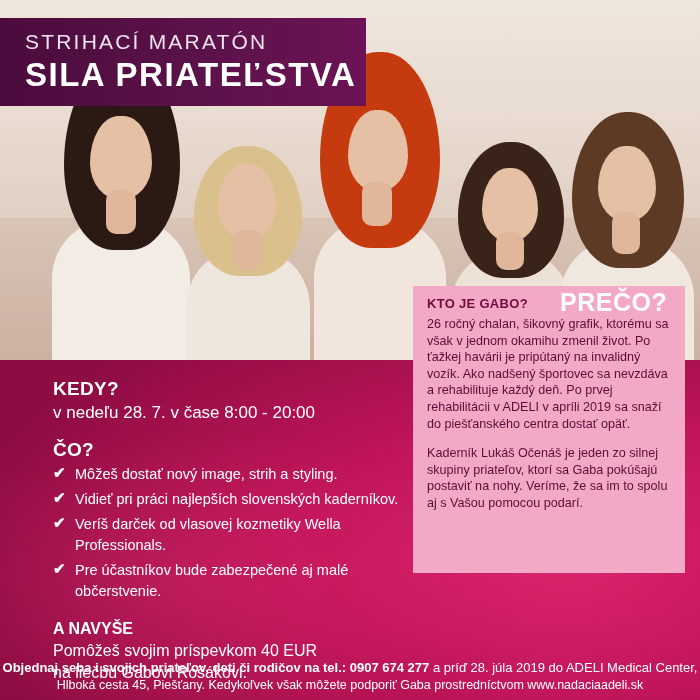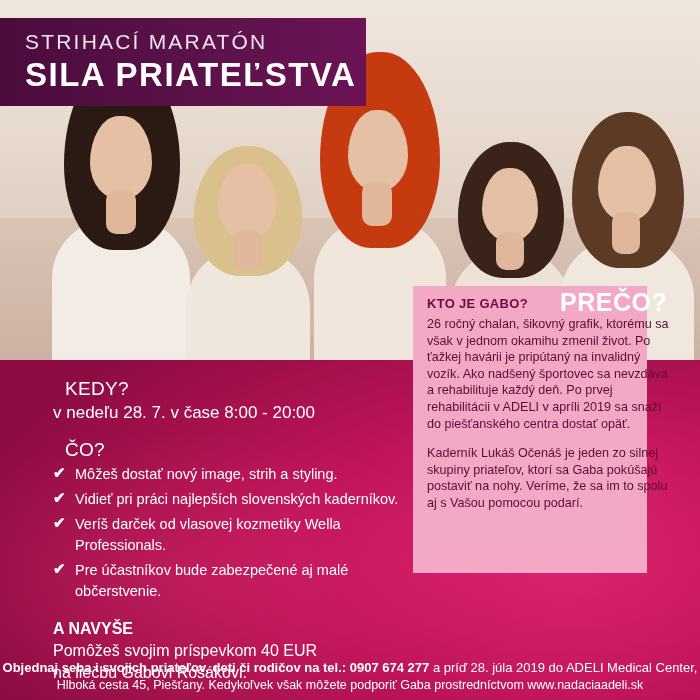--- a/index.html
+++ b/index.html
@@ -117,23 +117,23 @@
 
   
   .left-col {
     position: absolute;
     left: 53px; top: 378px;
     width: 360px;
     color: #ffffff;
   }
   .sec-head {
     font-size: 19px;
-    font-weight: 400;
-    color: #ffffff;
-    margin: 0 0 3px 12px;
+    font-weight: 700;
+    color: #ffffff;
+    margin: 0 0 3px 0;
     letter-spacing: .3px;
   }
   .sec-sub {
     font-size: 17px;
     color: #ffffff;
     margin: 0 0 16px 0;
     font-weight: 400;
   }
   .bullets {
     list-style: none;
@@ -165,21 +165,21 @@
   .navyse-text {
     font-size: 16px;
     line-height: 22px;
   }
   .navyse-text b { font-weight: 400; }
 
   
   .info-box {
     position: absolute;
     left: 413px; top: 286px;
-    width: 234px;
+    width: 272px;
     height: 287px;
     background: #f3a8c5;
     color: #5e0b38;
   }
   .info-box .kto {
     position: absolute;
     left: 14px; top: 10px;
     font-size: 13px;
     font-weight: 700;
     color: #6e0c3f;

